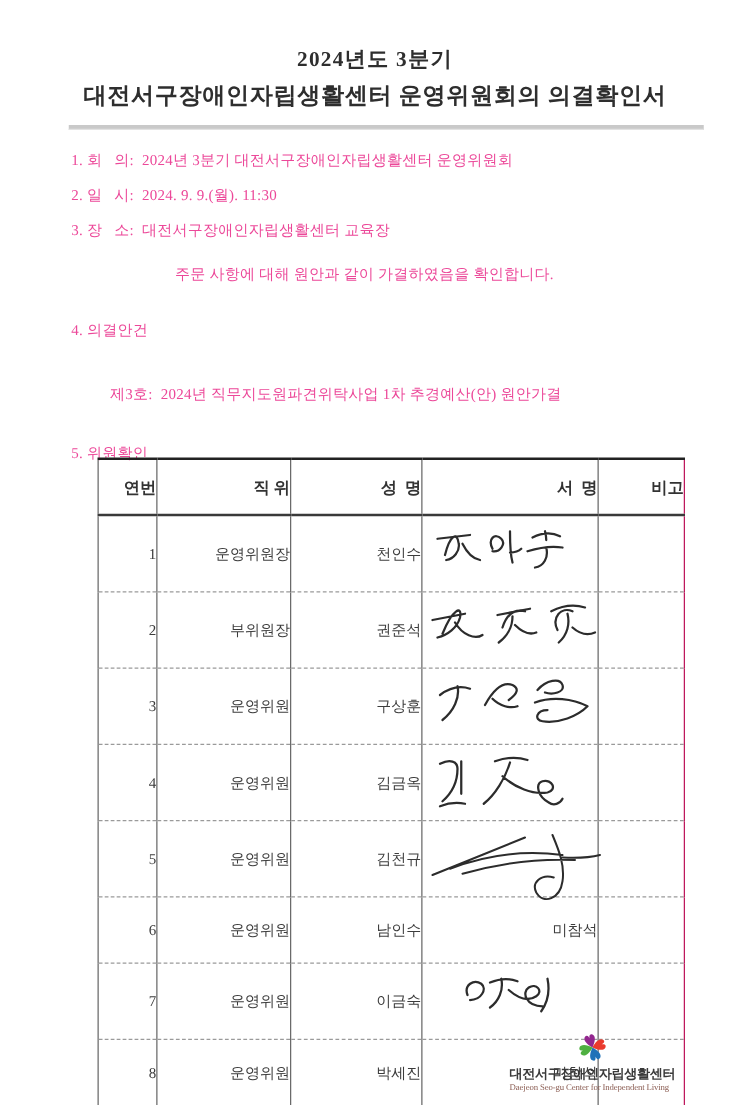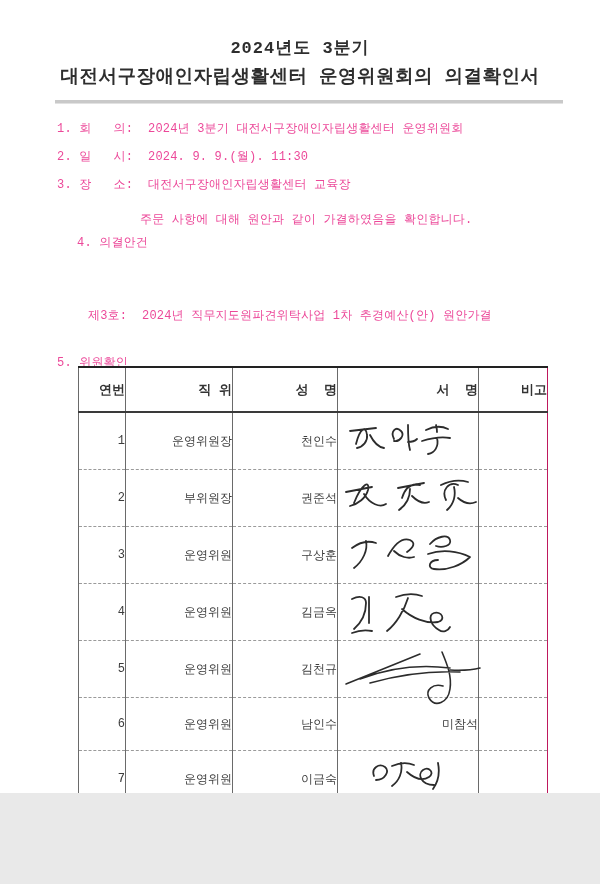--- a/index.html
+++ b/index.html
@@ -1,30 +1,30 @@
 <!DOCTYPE html>
 <html lang="ko"><head>
 <meta charset="utf-8">
 <style>
   html,body{margin:0;padding:0;background:#e9e9e9;}
   .page{
-    position:relative;width:600px;height:793px;background:#ffffff;
-    font-family:Liberation Mono, monospace;color:#3a3a3a;
+    position:relative;width:600px;height:884px;background:#ffffff;
+    font-family:Liberation Serif, serif;color:#3a3a3a;
     overflow:hidden;margin:0 auto;
   }
   .abs{position:absolute;}
   .title1{top:36px;left:0;width:600px;text-align:center;font-size:17px;font-weight:700;color:#2e2e2e;letter-spacing:1px;}
   .title2{top:63px;left:0;width:600px;text-align:center;font-size:18.5px;font-weight:700;color:#2e2e2e;letter-spacing:0.5px;}
   .title-rule{top:100px;left:55px;width:508px;height:3px;background:#c9c9c9;border-bottom:1px solid #e2e2e2;}
   .bodyline{font-size:12px;color:#ec4899;white-space:pre;letter-spacing:0.2px;}
   .l-meeting{top:120px;left:57px;}
   .l-date{top:148px;left:57px;}
   .l-place{top:176px;left:57px;}
   .l-confirm{top:211px;left:140px;}
-  .l-agenda-h{top:234px;left:57px;margin-left:20px;}
+  .l-agenda-h{top:256px;left:57px;}
   .l-a1{top:268px;left:88px;}
   .l-a2{top:288px;left:88px;}
   .l-a3{top:307px;left:88px;}
   .l-members-h{top:342px;left:57px;margin-top:12px;}
 
   table.members{
     position:absolute;top:366px;left:78px;width:469px;
     border-collapse:collapse;table-layout:fixed;
   }
   table.members th,table.members td{

